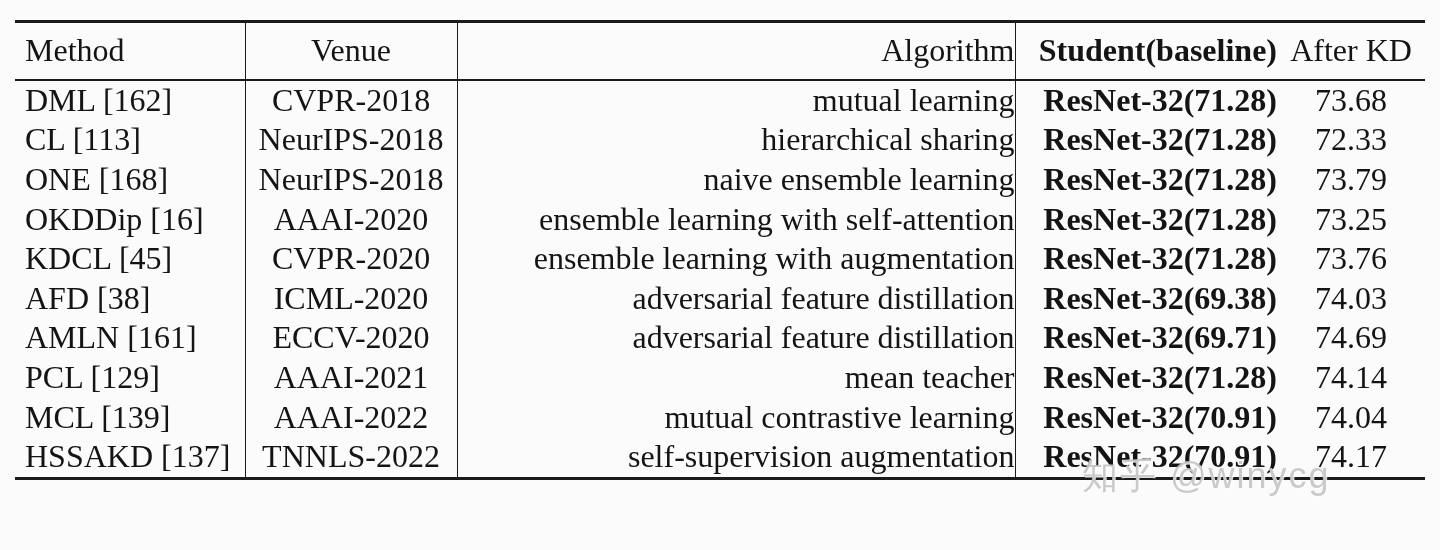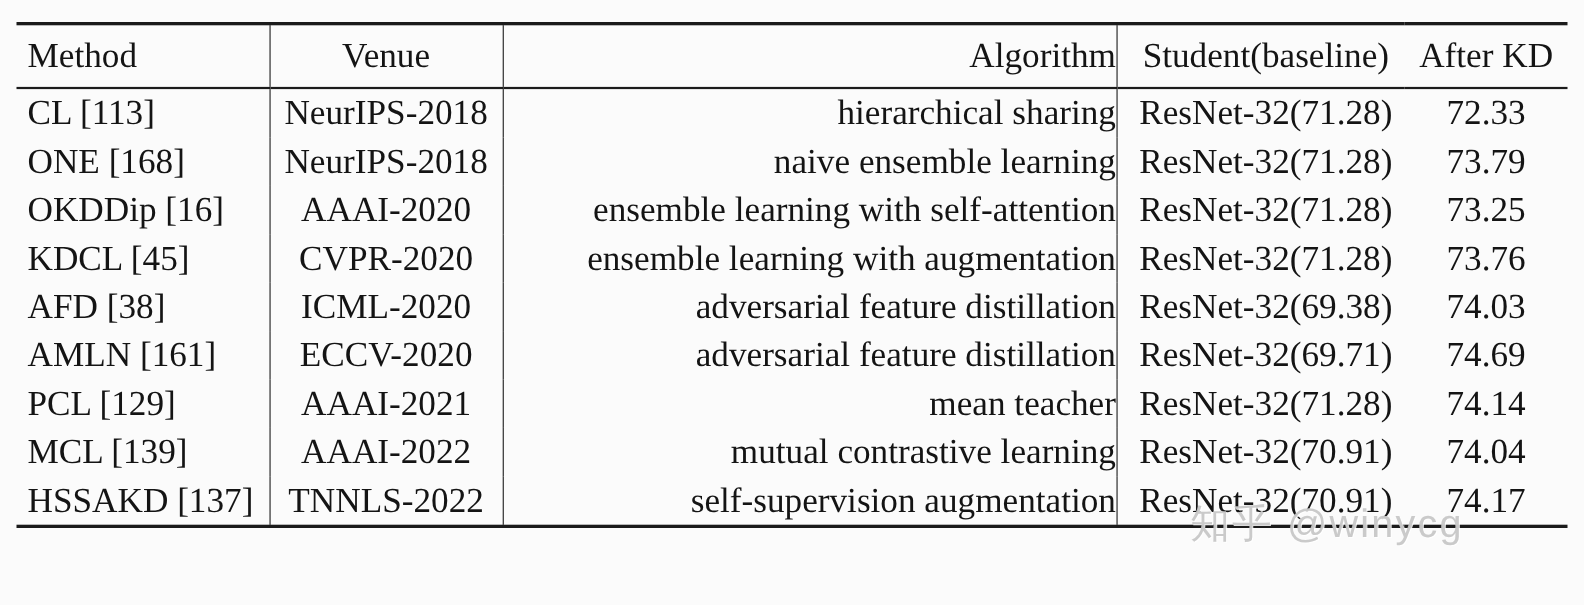--- a/index.html
+++ b/index.html
@@ -46,21 +46,21 @@
   
   .kd-table th:nth-child(1), .kd-table td:nth-child(1),
   .kd-table th:nth-child(2), .kd-table td:nth-child(2),
   .kd-table th:nth-child(3), .kd-table td:nth-child(3) {
     border-right: 1.5px solid #1b1b1b;
   }
   
   .kd-table th:nth-child(1), .kd-table td:nth-child(1) { text-align: left; padding-left: 10px; }
   .kd-table th:nth-child(2), .kd-table td:nth-child(2) { text-align: center; margin-left: 15px; }
   .kd-table th:nth-child(3), .kd-table td:nth-child(3) { text-align: right; }
-  .kd-table th:nth-child(4), .kd-table td:nth-child(4) { text-align: center; padding-left: 9px; }
+  .kd-table th:nth-child(4), .kd-table td:nth-child(4) { text-align: right; padding-left: 9px; font-weight: bold; }
   .kd-table th:nth-child(5), .kd-table td:nth-child(5) { text-align: center; }
 
   .watermark {
     position: absolute;
     left: 1082px; top: 452px;
     font-family: Liberation Sans, sans-serif;
     font-size: 36px;
     letter-spacing: 2px;
     color: rgba(198, 198, 198, 0.92);
     text-shadow: 1px 1px 0 rgba(255,255,255,0.85);
@@ -84,20 +84,27 @@
     <thead>
       <tr>
         <th>Method</th>
         <th>Venue</th>
         <th>Algorithm</th>
         <th>Student(baseline)</th>
         <th>After KD</th>
       </tr>
     </thead>
     <tbody>
+        <tr>
+          <td>DML [162]</td>
+          <td>CVPR-2018</td>
+          <td>mutual learning</td>
+          <td>ResNet-32(71.28)</td>
+          <td>73.68</td>
+        </tr>
         <tr>
           <td>CL [113]</td>
           <td>NeurIPS-2018</td>
           <td>hierarchical sharing</td>
           <td>ResNet-32(71.28)</td>
           <td>72.33</td>
         </tr>
         <tr>
           <td>ONE [168]</td>
           <td>NeurIPS-2018</td>

